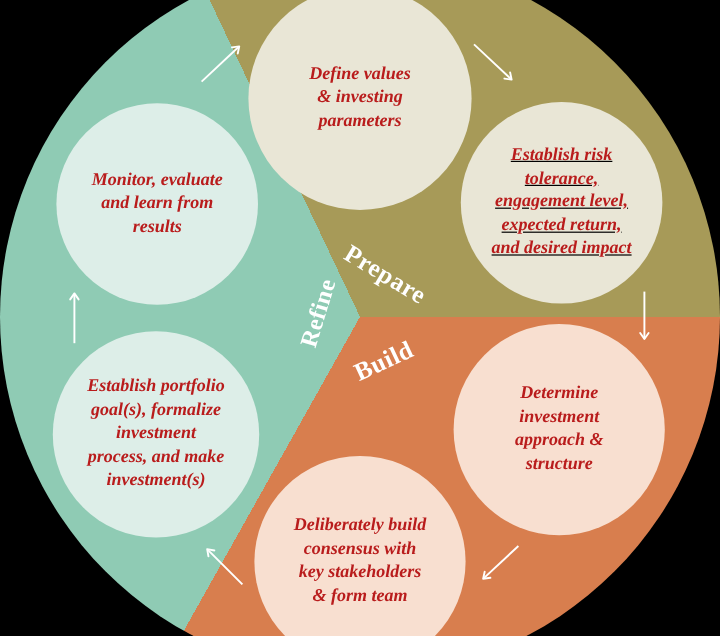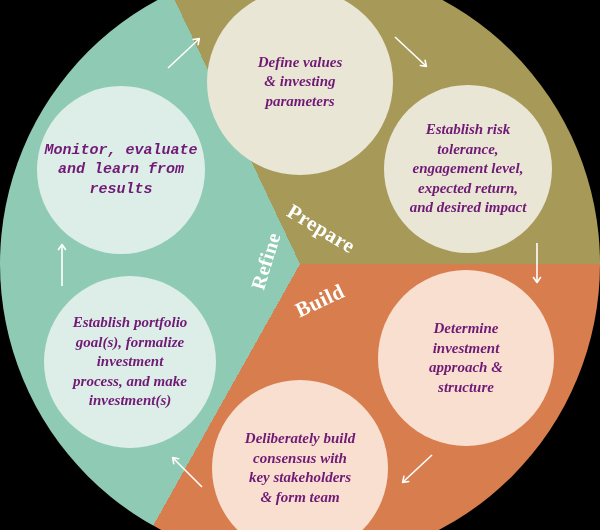--- a/index.html
+++ b/index.html
@@ -32,34 +32,34 @@
     display: flex;
     align-items: center;
     justify-content: center;
     text-align: center;
   }
   .node .node-text {
     font-weight: bold;
     font-style: italic;
     font-size: 15px;
     line-height: 1.3;
-    color: #701a75;
+    color: #b91c1c;
     white-space: pre-line;
     padding: 0 6px;
   }
   .on-olive { background: #e9e6d6; }
   .on-orange { background: #f8dfd0; }
   .on-teal  { background: #ddeee8; }
 
   .pos-define    { left: 207px; top: -11px; width: 186px; height: 186px; }
-  .pos-risk      { left: 384px; top:  85px; width: 168px; height: 168px; }
+  .pos-risk      { left: 384px; top:  85px; width: 168px; height: 168px; text-decoration: underline; }
   .pos-approach  { left: 378px; top: 270px; width: 176px; height: 176px; }
   .pos-consensus { left: 212px; top: 380px; width: 176px; height: 176px; }
   .pos-portfolio { left:  44px; top: 276px; width: 172px; height: 172px; text-align: center; }
-  .pos-monitor   { left:  37px; top:  86px; width: 168px; height: 168px; font-family: Liberation Mono, monospace; }
+  .pos-monitor   { left:  47px; top:  86px; width: 168px; height: 168px; }
 
   .phase-label {
     position: absolute;
     color: #ffffff;
     font-weight: bold;
     font-size: 21px;
     letter-spacing: 0.5px;
     white-space: nowrap;
   }
   .label-prepare { left: 321px; top: 229px; transform: translate(-50%,-50%) rotate(31deg); }

